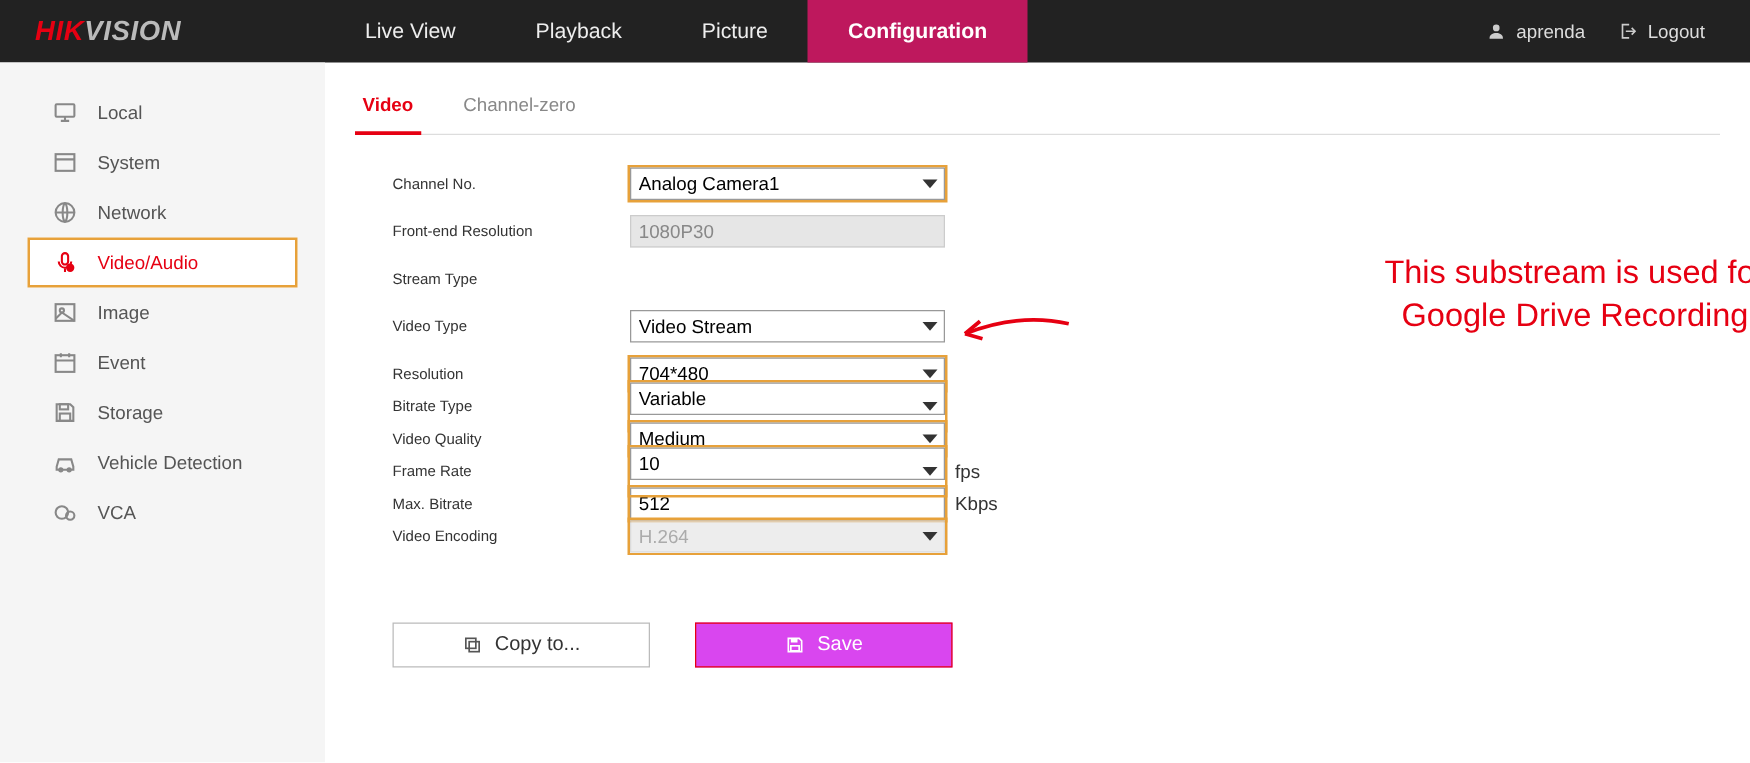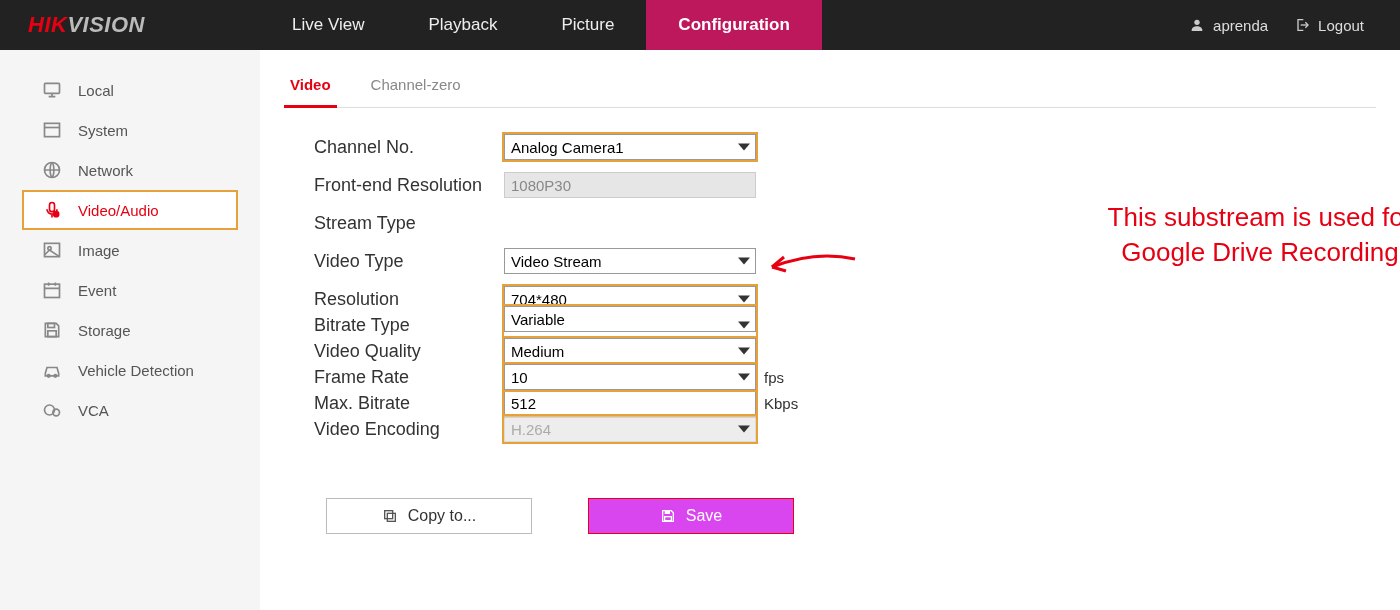--- a/index.html
+++ b/index.html
@@ -108,21 +108,21 @@
 
   .form { margin-top: 20px; margin-left: 30px; }
   .row {
     display: flex;
     align-items: center;
     height: 38px;
   }
   .row .label {
     width: 190px;
     color: #333;
-    font-size: 18px;
+    font-size: 12px;
   }
   .row .control { width: 252px; position:relative; }
   .row .unit { margin-left: 8px; color:#333; font-size: 15px; }
   select, input[type=text] {
     width: 100%;
     height: 26px;
     font-size: 15px;
     padding: 0 6px;
     border: 1px solid #999;
     background: #fff;
@@ -139,21 +139,21 @@
     pointer-events:none;
   }
   .disabled select, .disabled input, input[disabled], select[disabled]{
     background:#e6e6e6;
     color:#888;
     border-color:#ccc;
   }
   .hl .control { box-shadow: 0 0 0 2px #e7a13a; }
   .hl-group { box-shadow: 0 0 0 2px #e7a13a; padding:0; width:252px; }
 
-  .btnrow { display:flex; gap:56px; margin-top:50px; margin-left:42px;}
+  .btnrow { display:flex; gap:36px; margin-top:50px; margin-left:30px;}
   .btn {
     width: 206px; height:36px;
     display:flex; align-items:center; justify-content:center; gap:10px;
     font-size:16px; cursor:pointer;
     border:1px solid #bbb; background:#fff; color:#333;
   }
   .btn.primary { background:#d946ef; border-color:#e60012; color:#fff; }
 
   .annotation {
     position:absolute;
@@ -334,21 +334,21 @@
       <div class="row" style="margin-top:-12px">
         <div class="label">Bitrate Type</div>
         <div class="hl-group sel-wrap" style="height:38px;"><select><option>Variable</option></select></div>
       </div>
       <div class="row" style="margin-top:-12px">
         <div class="label">Video Quality</div>
         <div class="hl-group sel-wrap" style="height:26px;"><select><option>Medium</option></select></div>
       </div>
       <div class="row" style="margin-top:-12px">
         <div class="label">Frame Rate</div>
-        <div class="hl-group sel-wrap" style="height:26px;text-decoration:underline;"><select><option>10</option></select></div>
+        <div class="hl-group sel-wrap" style="height:38px;text-decoration:underline;"><select><option>10</option></select></div>
         <div class="unit">fps</div>
       </div>
       <div class="row" style="margin-top:-12px">
         <div class="label">Max. Bitrate</div>
         <div class="hl-group" style="height:26px;"><input type="text" value="512" style=""></div>
         <div class="unit">Kbps</div>
       </div>
       <div class="row disabled" style="margin-top:-12px">
         <div class="label">Video Encoding</div>
         <div class="hl-group sel-wrap" style="height:26px;"><select disabled=""><option>H.264</option></select></div>

